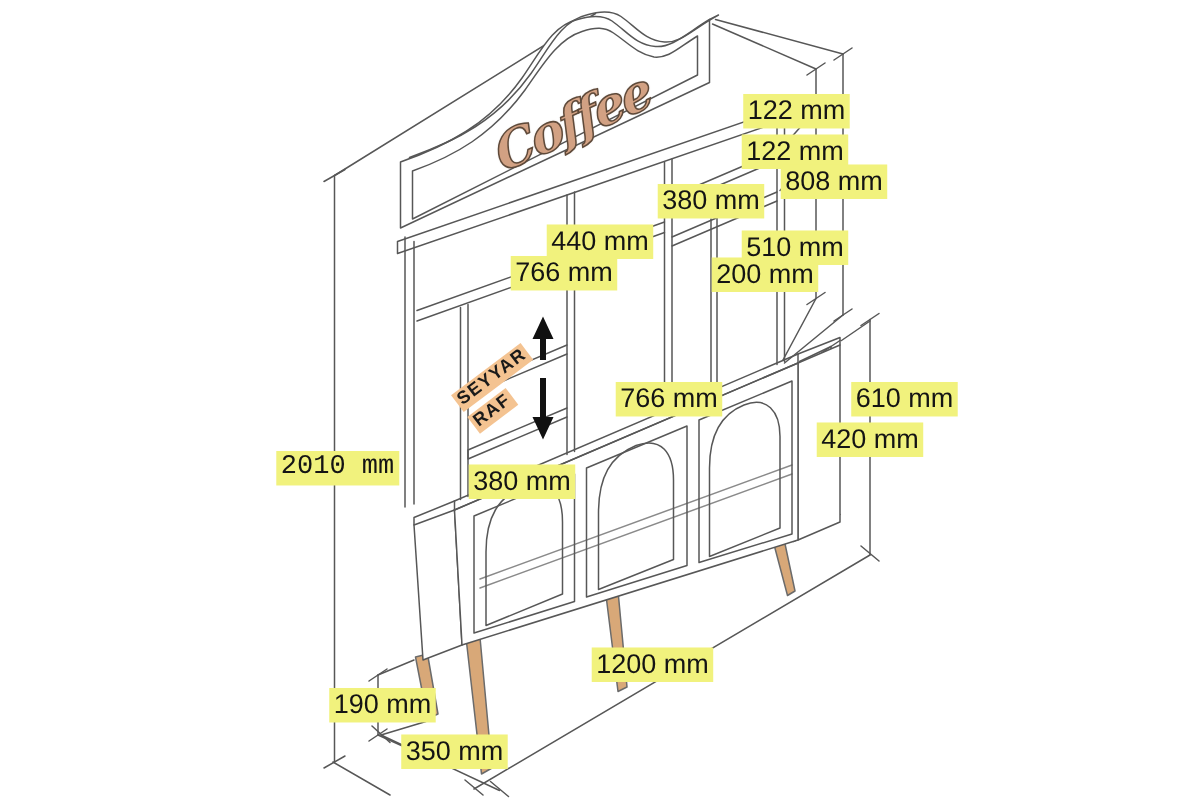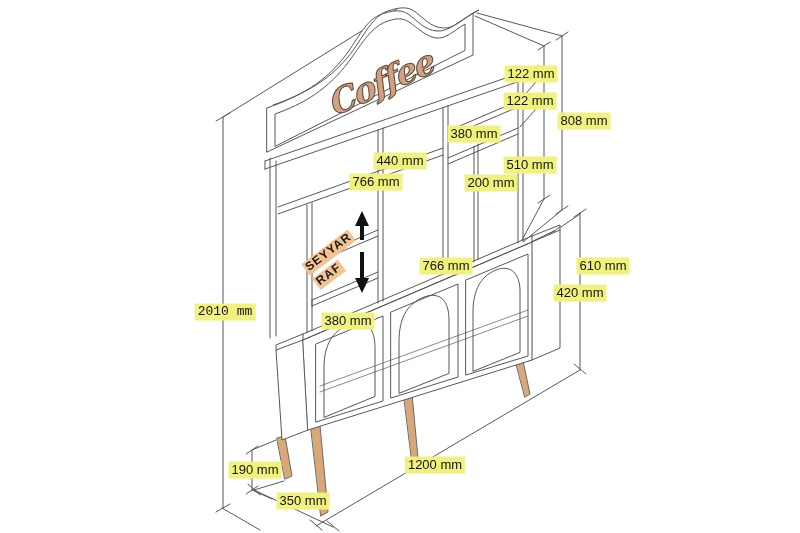--- a/index.html
+++ b/index.html
@@ -11,21 +11,21 @@
   svg path,svg line,svg polyline{fill:none;stroke:#575757;stroke-width:1;stroke-linejoin:round;stroke-linecap:round;}
   svg .thin{stroke:#8a8a8a;}
   svg .dim{stroke:#7d7d7d;}
   svg .wood{fill:var(--wood,#d8a878);stroke:#6b6b6b;}
   svg .white{fill:#ffffff;}
   svg .arrow{fill:#111111;stroke:none;}
   .labels{position:absolute;left:0;top:0;width:100%;height:100%;}
   .dim-label{
     position:absolute;transform:translate(-50%,-50%);
     background:var(--label-yellow,#f1f27d);color:#141414;
-    font-size:13px;line-height:1.15;padding:1px 3px;white-space:nowrap;
+    font-size:18px;line-height:1.15;padding:1px 3px;white-space:nowrap;
   }
   .coffee-sign{
     position:absolute;left:382px;top:82px;
     transform:translate(-50%,-50%) rotate(-24deg) skewX(-6deg);
     font-family:"DejaVu Serif",serif;font-style:italic;font-weight:bold;
     font-size:34px;letter-spacing:-2px;color:var(--sign,#d2a183);
     -webkit-text-stroke:1px #5f4a3a;
     text-shadow:0 0 1px #5f4a3a;
     white-space:nowrap;
   }
@@ -155,29 +155,29 @@
   <div class="coffee-sign">Coffee</div>
 
   <div class="shelf-tag">
     <span>SEYYAR</span><br>
     <span>RAF</span>
   </div>
 
   <div class="labels" id="labels-layer">
       <div class="dim-label" style="left: 531px; top: 74px;">122 mm</div>
       <div class="dim-label" style="left: 530px; top: 101px;">122 mm</div>
-      <div class="dim-label" style="left: 556px; top: 121px; margin-left: 28px;">808 mm</div>
+      <div class="dim-label" style="left: 556px; top: 121px;">808 mm</div>
       <div class="dim-label" style="left: 474px; top: 134px;">380 mm</div>
       <div class="dim-label" style="left: 400px; top: 161px;">440 mm</div>
       <div class="dim-label" style="left: 376px; top: 182px;">766 mm</div>
       <div class="dim-label" style="left: 530px; top: 165px;">510 mm</div>
-      <div class="dim-label" style="left: 491px; top: 183px;">200 mm</div>
+      <div class="dim-label" style="left: 510px; top: 183px;">200 mm</div>
       <div class="dim-label" style="left: 446px; top: 266px;">766 mm</div>
       <div class="dim-label" style="left: 555px; top: 266px; margin-left: 48px;">610 mm</div>
       <div class="dim-label" style="left: 580px; top: 293px;">420 mm</div>
       <div class="dim-label" style="left: 348px; top: 321px;">380 mm</div>
       <div class="dim-label" style="left: 225px; top: 312px; font-family: Liberation Mono, monospace;">2010 mm</div>
       <div class="dim-label" style="left: 255px; top: 470px;">190 mm</div>
       <div class="dim-label" style="left: 303px; top: 501px;">350 mm</div>
-      <div class="dim-label" style="left: 435px; top: 465px;">1200 mm</div>
+      <div class="dim-label" style="left: 435px; top: 443px;">1200 mm</div>
     </div>
 
 </div>
 
 </body></html>

